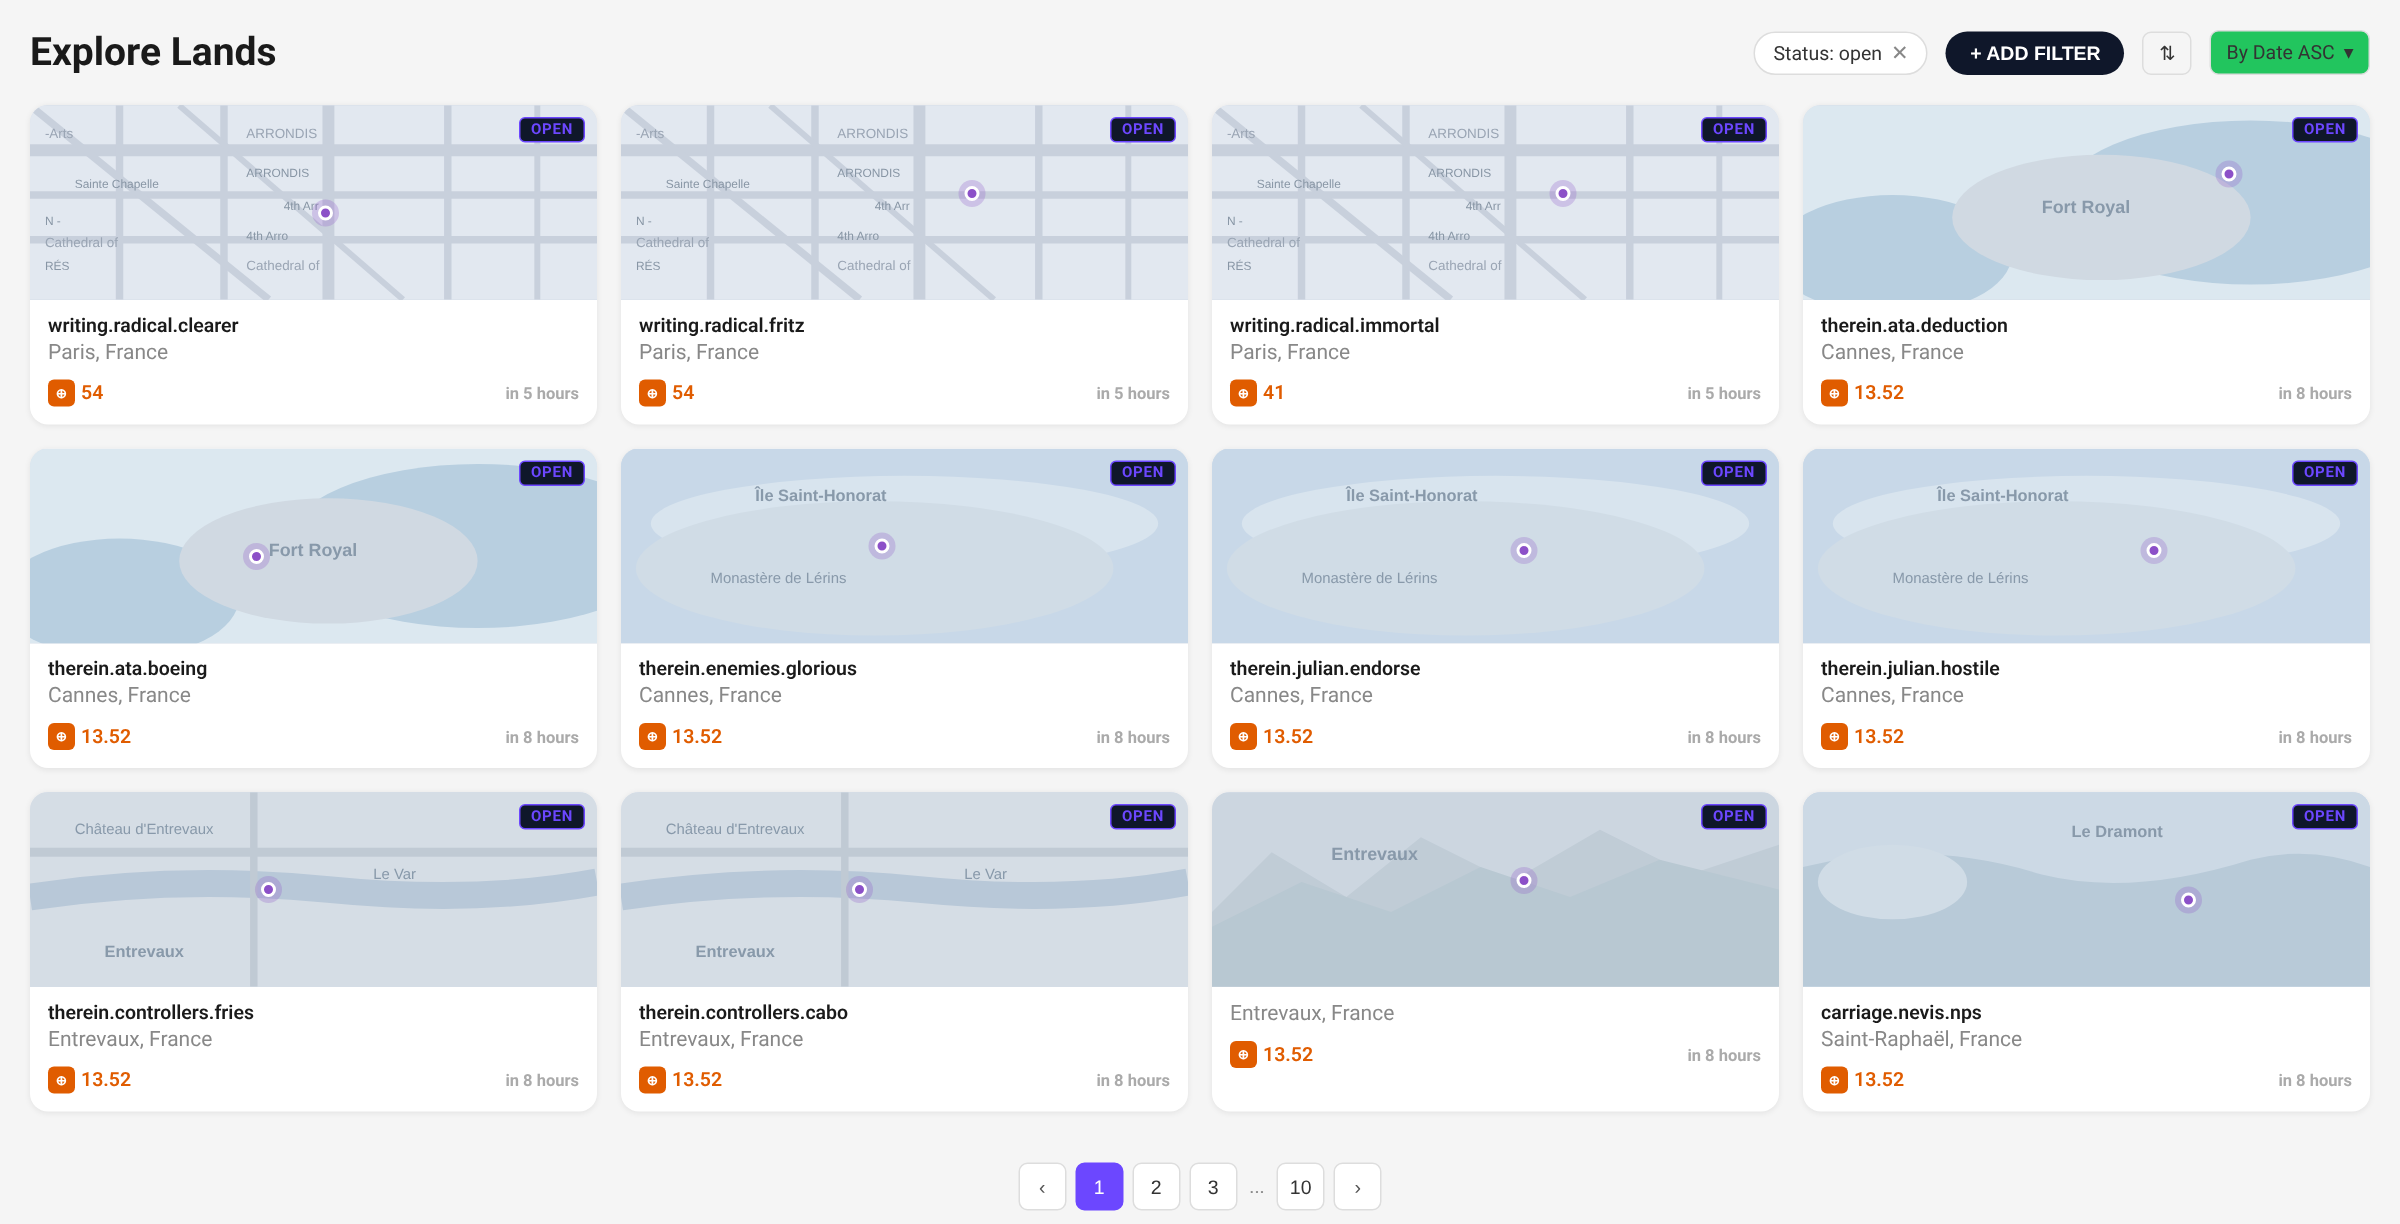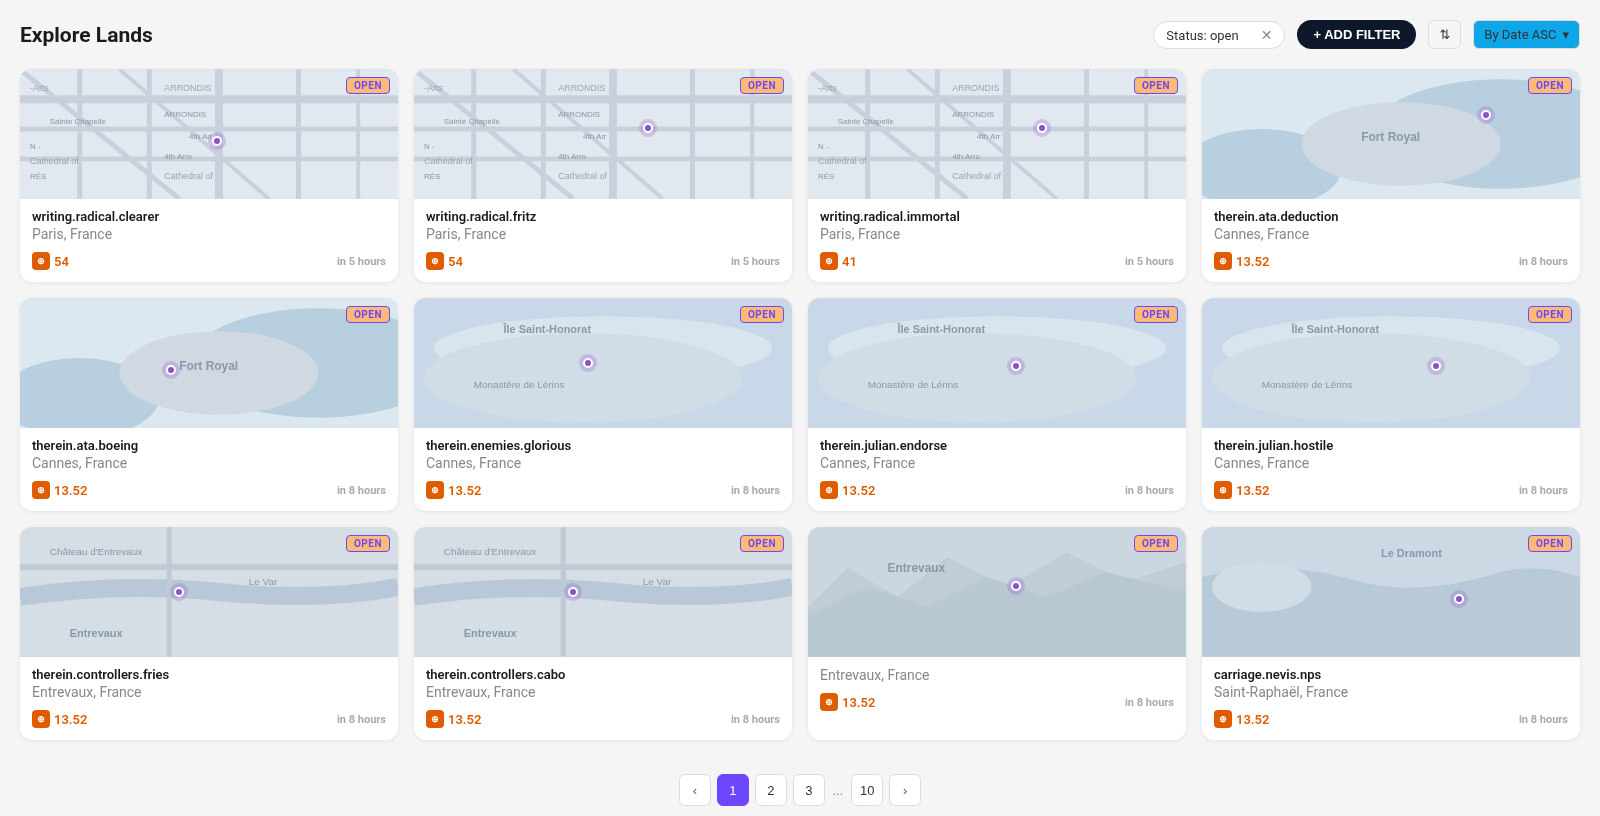--- a/index.html
+++ b/index.html
@@ -9,33 +9,33 @@
       min-height: 816px;
       padding: 20px;
     }
     .page-header {
       display: flex;
       align-items: center;
       justify-content: space-between;
       margin-bottom: 20px;
     }
     .page-title {
-      font-size: 21px;
+      font-size: 26px;
       font-weight: 700;
       color: #1a1a1a;
     }
     .header-right {
       display: flex;
       align-items: center;
       gap: 12px;
     }
     .filter-chip {
       display: flex;
       align-items: flex-end;
-      gap: 22px;
+      gap: 6px;
       background: #fff;
       border: 1px solid #ddd;
       border-radius: 20px;
       padding: 5px 12px;
       font-size: 13px;
       color: #333;
       cursor: pointer;
     }
     .filter-chip .close-x {
       color: #888;
@@ -64,21 +64,21 @@
       border-radius: 6px;
       padding: 6px 10px;
       font-size: 13px;
       color: #333;
       cursor: pointer;
     }
     .sort-dropdown {
       display: flex;
       align-items: center;
       gap: 6px;
-      background: #0ea5e9;
+      background: #22c55e;
       border: 1px solid #ddd;
       border-radius: 6px;
       padding: 6px 10px;
       font-size: 13px;
       color: #333;
       cursor: pointer;
     }
     .grid {
       display: grid;
       grid-template-columns: repeat(4, 1fr);
@@ -98,21 +98,21 @@
       overflow: hidden;
     }
     .card-map svg {
       width: 100%;
       height: 100%;
     }
     .open-badge {
       position: absolute;
       top: 8px;
       right: 8px;
-      background: #fdba74;
+      background: #0f172a;
       border: 1px solid #6c47ff;
       color: #6c47ff;
       font-size: 10px;
       font-weight: 700;
       padding: 2px 7px;
       border-radius: 4px;
       letter-spacing: 0.5px;
     }
     .map-pin-outer {
       width: 18px;

